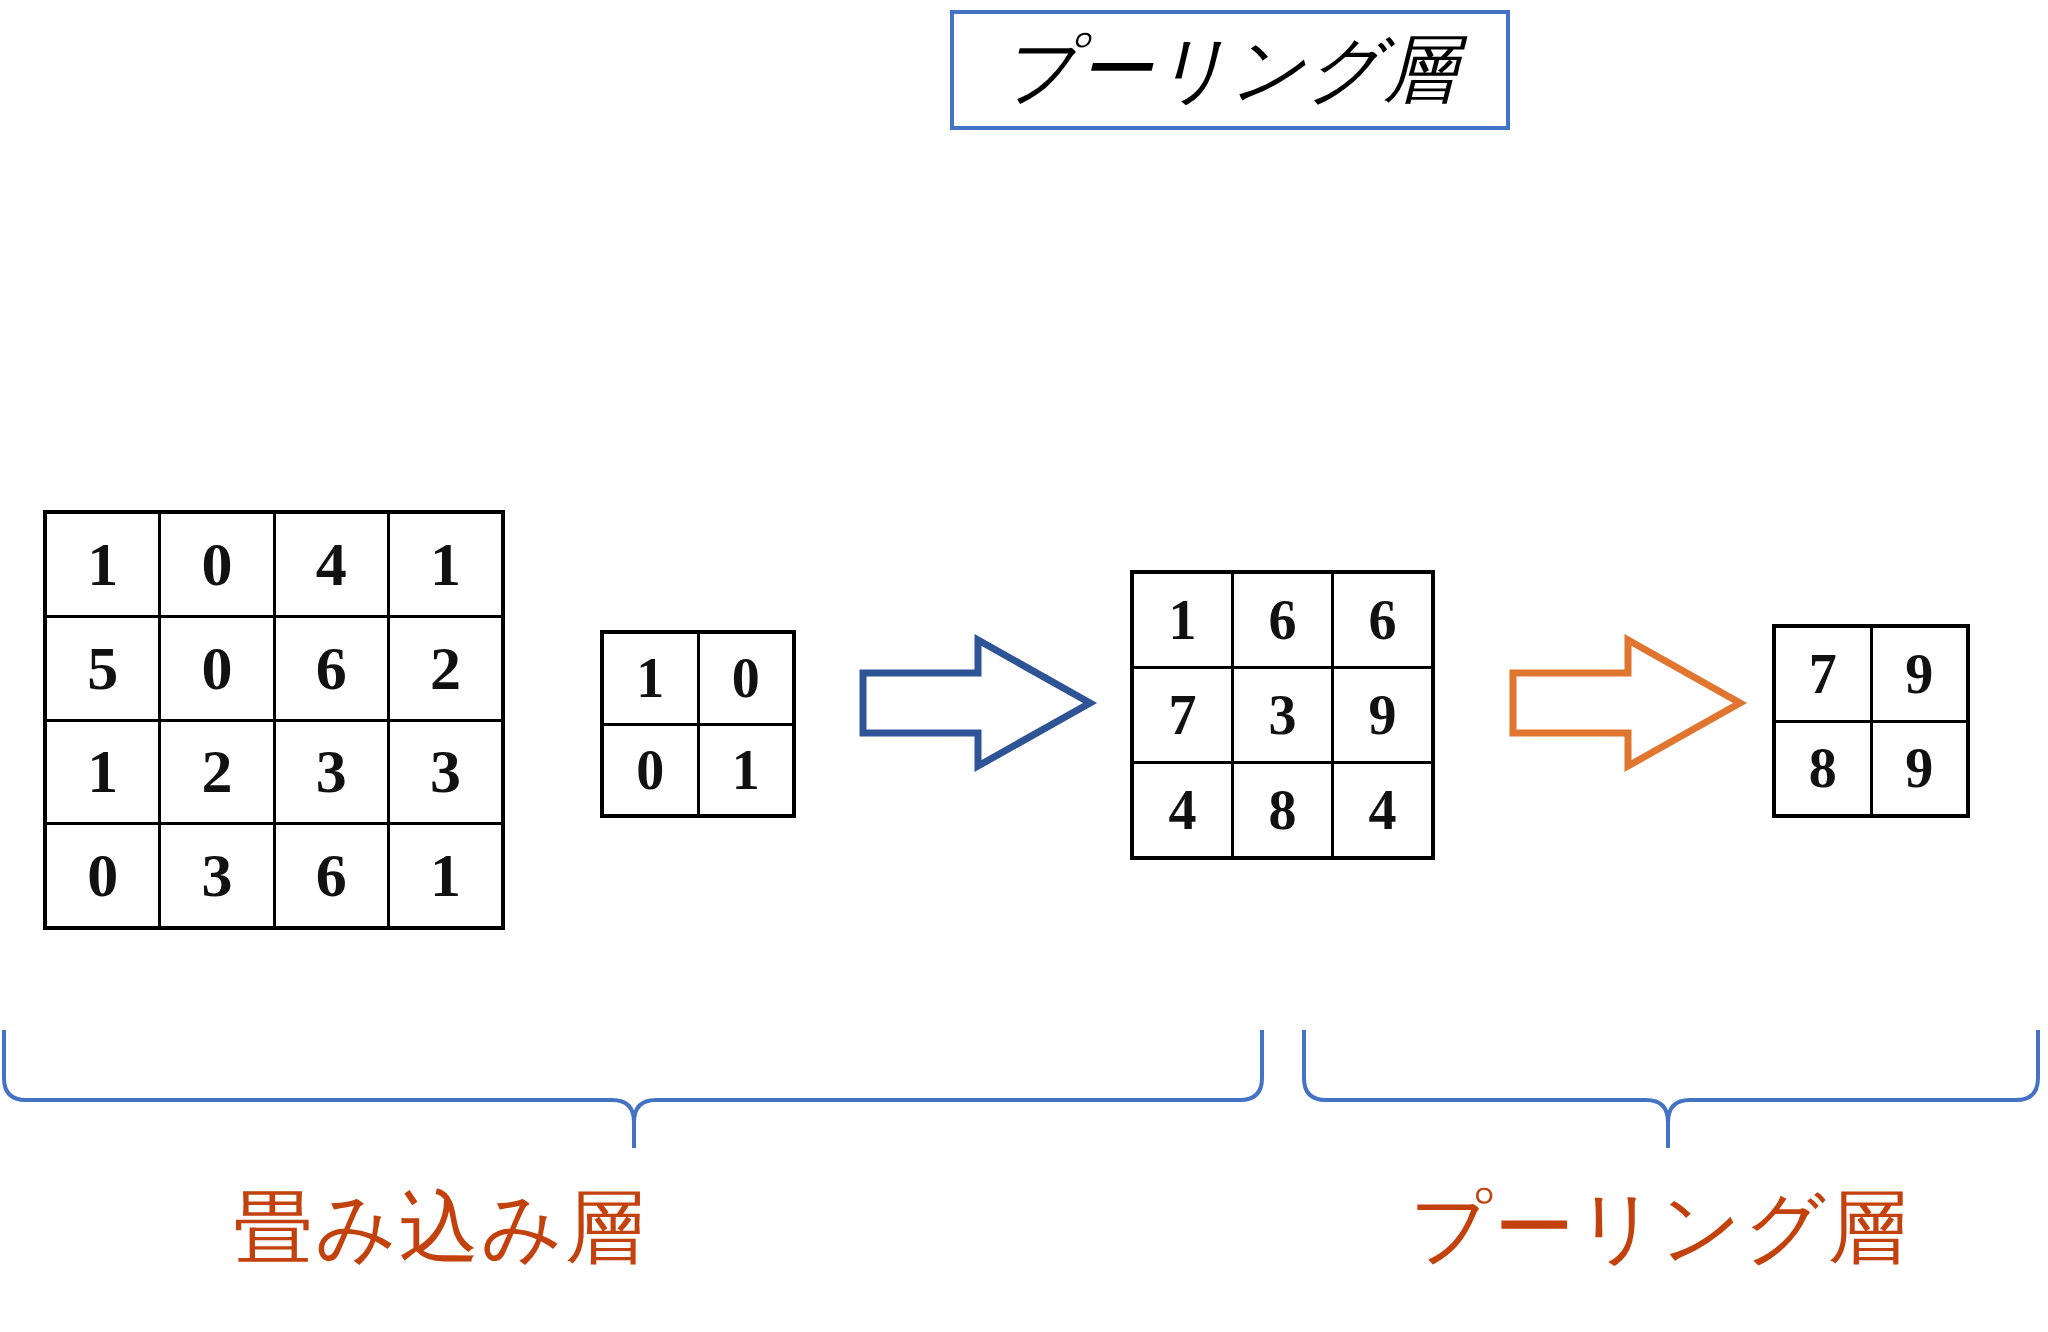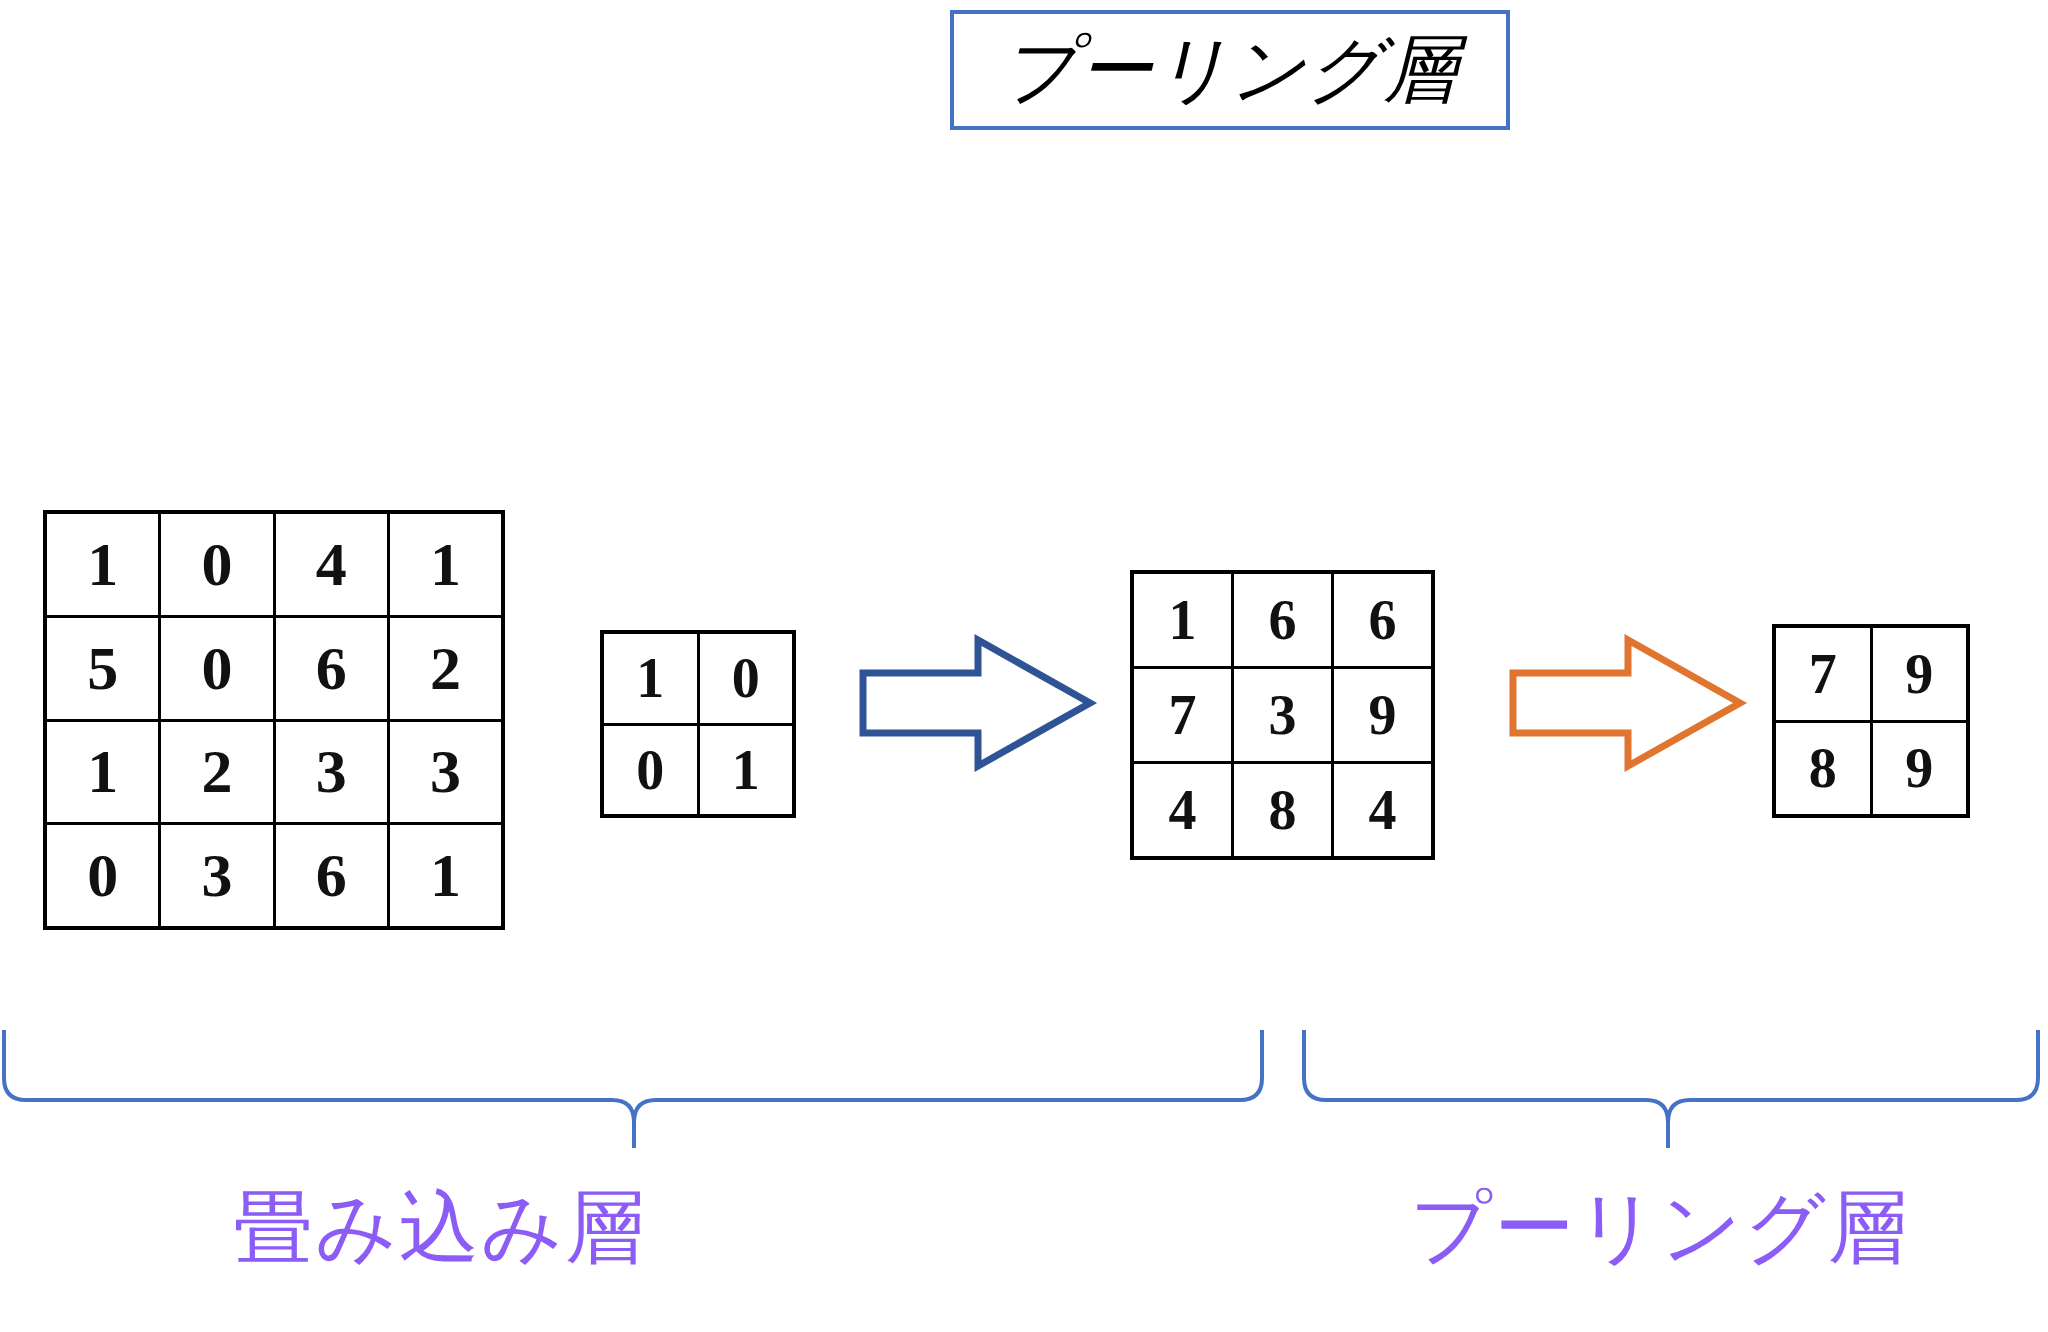--- a/index.html
+++ b/index.html
@@ -120,21 +120,21 @@
   .brace {
     position: absolute;
   }
 
   
   .layer-label {
     position: absolute;
     font-family: "Liberation Serif", "DejaVu Serif", serif;
     font-size: 80px;
     font-weight: 400;
-    color: #8b5cf6;
+    color: #c2410c;
     white-space: nowrap;
     letter-spacing: 2px;
   }
   #label-conv {
     left: 440px;
     top: 1175px;
     transform: translateX(-50%);
   }
   #label-pool {
     left: 1660px;

